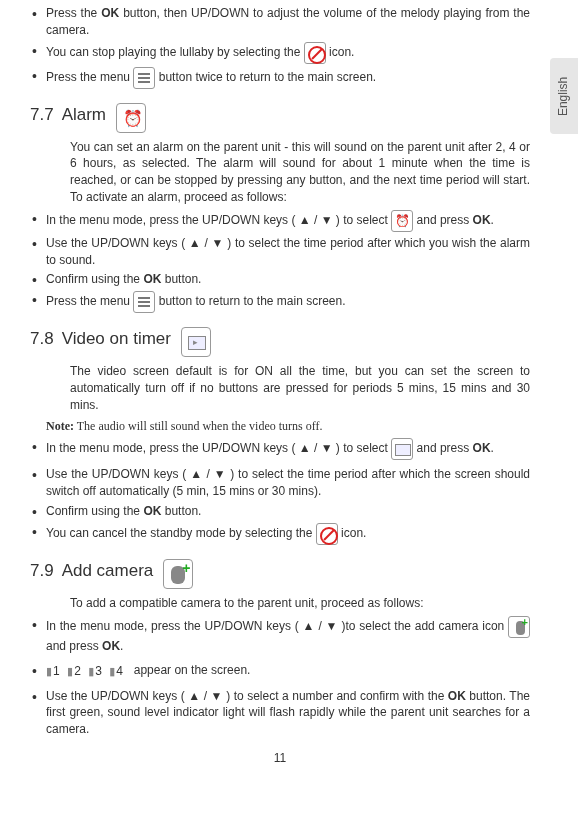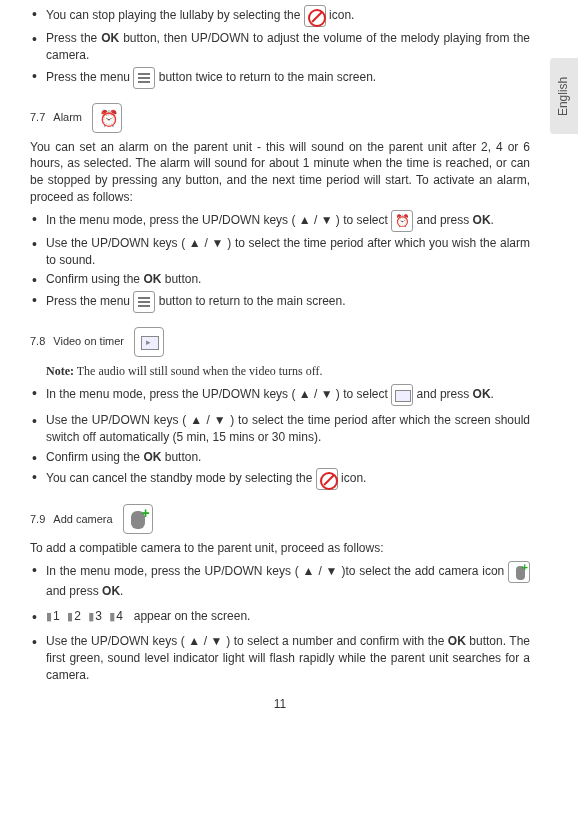--- a/index.html
+++ b/index.html
@@ -41,30 +41,29 @@
       margin-bottom: 3px;
       text-align: justify;
     }
     li:before {
       content: "•";
       position: absolute;
       left: 2px;
       font-size: 14px;
     }
     .section-heading {
-      font-size: 11px;
+      font-size: 17px;
       margin-top: 14px;
       margin-bottom: 6px;
       display: flex;
-      align-items: center;
       gap: 10px;
     }
     .section-heading .hnum { margin-right: 8px; }
     p { margin-bottom: 10px; text-align: justify; }
-    .intro { margin-bottom: 4px; }
+    .intro { margin-bottom: 4px; margin-left: 40px; }
     .note-line { padding-left: 16px; margin-bottom: 4px; font-family: Liberation Serif, serif; }
     strong { font-weight: bold; }
     .page-num { text-align: center; margin-top: 12px; }
     .icon-box {
       display: inline-block;
       width: 22px;
       height: 22px;
       border: 1px solid #999;
       border-radius: 3px;
       vertical-align: middle;
@@ -208,26 +207,26 @@
 <body>
 
 <div class="side-tab">
   <span>English</span>
 </div>
 
 <div class="content">
 
   <ul>
     <li>
+      Press the <strong>OK</strong> button, then UP/DOWN to adjust the volume of the melody playing from the camera.
+    </li>
+    <li>
       <span>You can stop playing the lullaby by selecting the</span>
       <span class="icon-box prohibit"></span>
       <span>icon.</span>
-    </li>
-    <li>
-      Press the <strong>OK</strong> button, then UP/DOWN to adjust the volume of the melody playing from the camera.
     </li>
     <li>
       <span>Press the menu</span>
       <span class="icon-box menu-icon"></span>
       <span>button twice to return to the main screen.</span>
     </li>
   </ul>
 
   <div class="section-heading">
     <span><span class="hnum">7.7</span><span>Alarm</span></span>
@@ -249,20 +248,21 @@
       <span class="icon-box menu-icon"></span>
       <span>button to return to the main screen.</span>
     </li>
   </ul>
 
   <div class="section-heading">
     <span><span class="hnum">7.8</span><span>Video on timer</span></span>
     <span class="big-icon video-big"></span>
   </div>
 
+  <p class="intro">The video screen default is for ON all the time, but you can set the screen to automatically turn off if no buttons are pressed for periods 5 mins, 15 mins and 30 mins.</p>
   <p class="note-line"><strong>Note:</strong> The audio will still sound when the video turns off.</p>
 
   <ul>
     <li style="margin-bottom:6px;">
       <span>In the menu mode, press the UP/DOWN keys ( ▲ / ▼ ) to select</span>
       <span class="icon-box video-sm"></span>
       and press <strong>OK</strong>.
     </li>
     <li>Use the UP/DOWN keys ( ▲ / ▼ ) to select the time period after which the screen should switch off automatically (5 min, 15 mins or 30 mins).</li>
     <li>Confirm using the <strong>OK</strong> button.</li>

